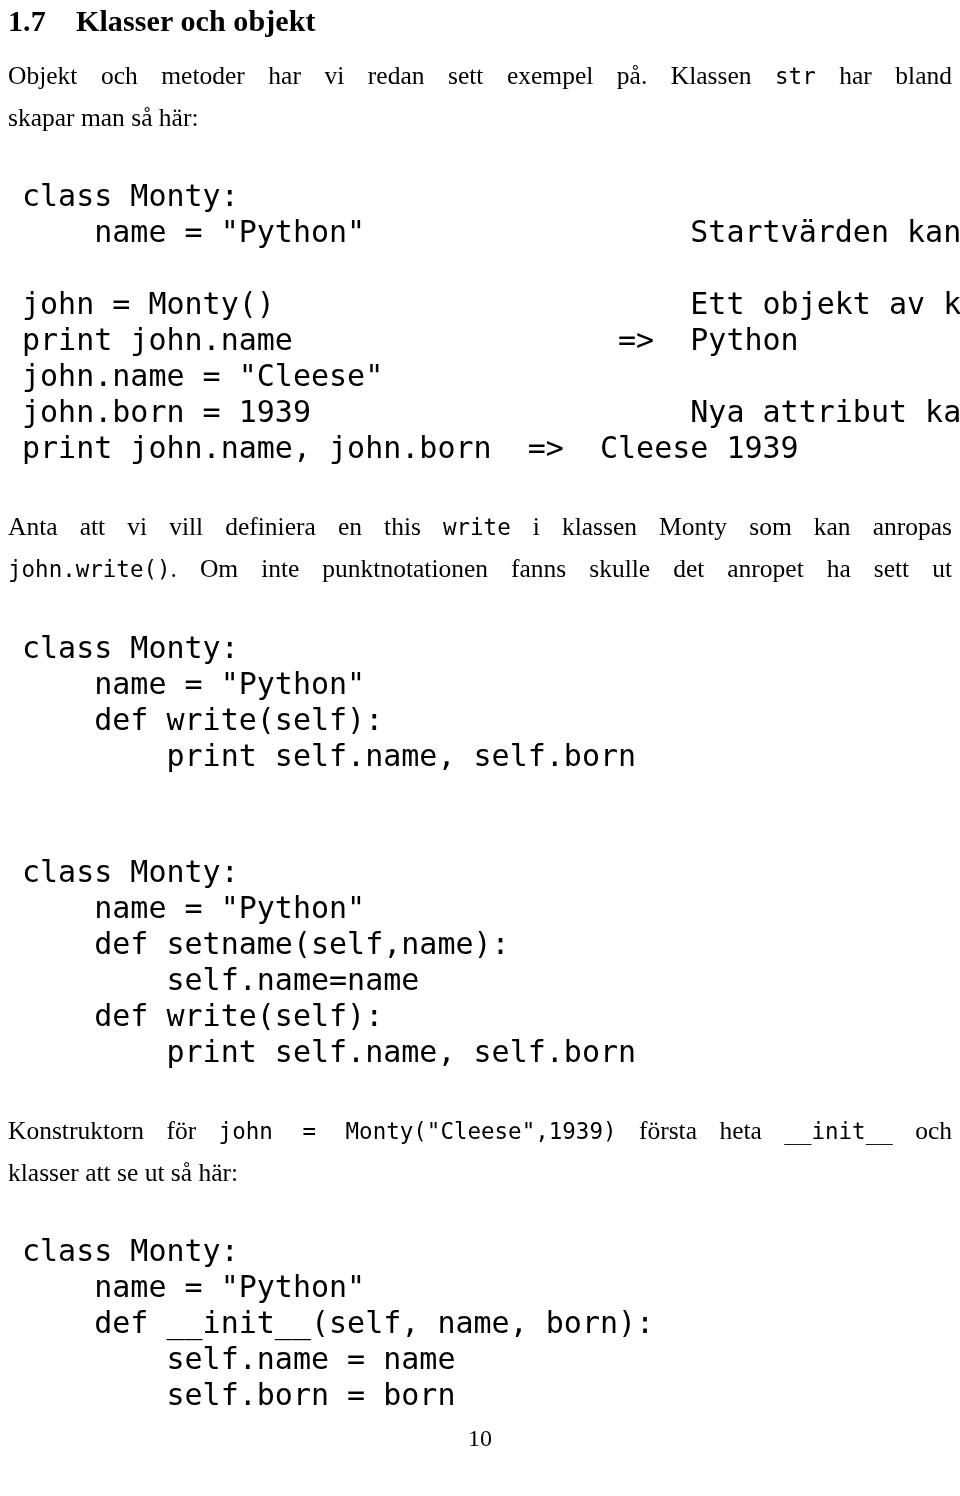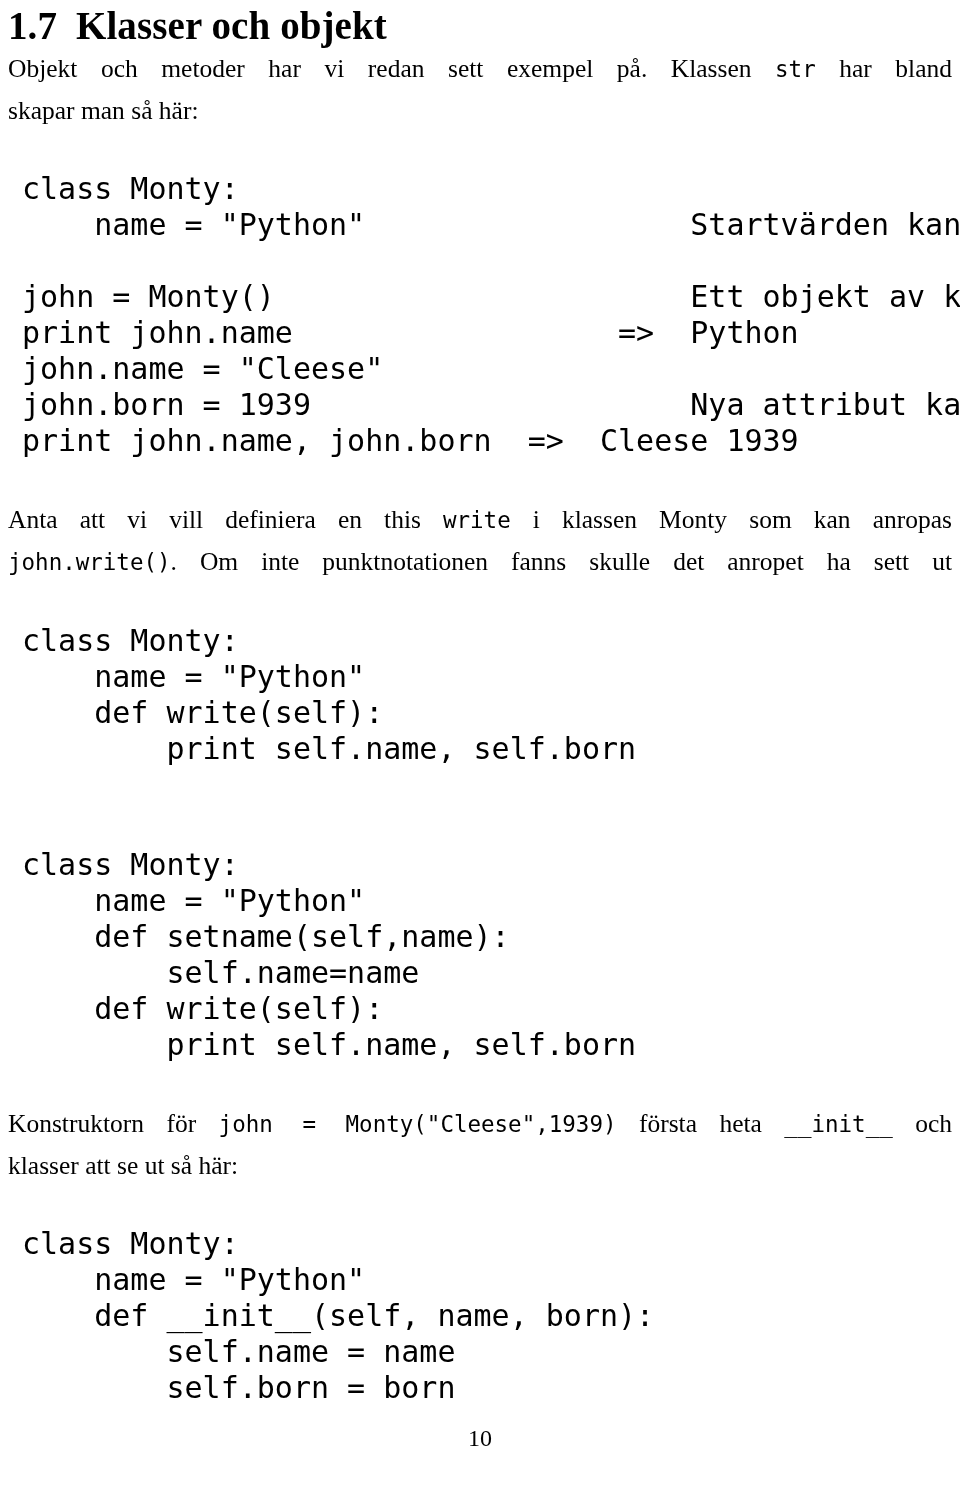--- a/index.html
+++ b/index.html
@@ -21,21 +21,21 @@
   .page {
     position: relative;
     width: 960px;
     height: 1496px;
     box-sizing: border-box;
     padding: 0 8px;
   }
 
   
   .section-heading {
-    font-size: 39px;
+    font-size: 30px;
     font-weight: bold;
     line-height: 1.0;
     margin: 0;
     padding-top: 6px;
     letter-spacing: 0.1px;
     white-space: nowrap;
   }
   .section-heading .sec-num {
     display: inline-block;
     min-width: 68px;
@@ -43,21 +43,21 @@
 
   
   .para {
     font-size: 25.5px;
     line-height: 41px;
     text-align: justify;
     text-justify: inter-word;
     margin: 0;
     hyphens: none;
   }
-  .para.first-para { margin-top: 3px; }
+  .para.first-para { margin-top: 19px; }
 
   
   .para > .line {
     display: block;
     white-space: nowrap;
   }
   .para > .line.stretch {
     text-align: justify;
     text-align-last: justify;
   }

